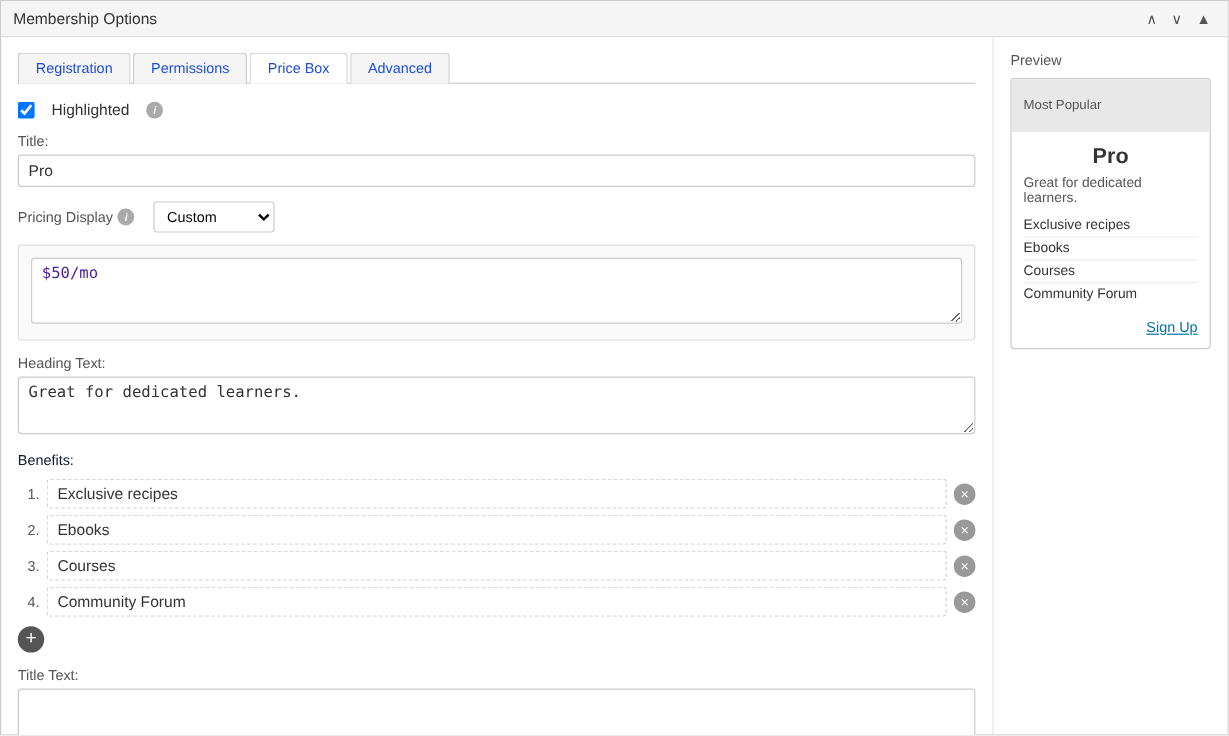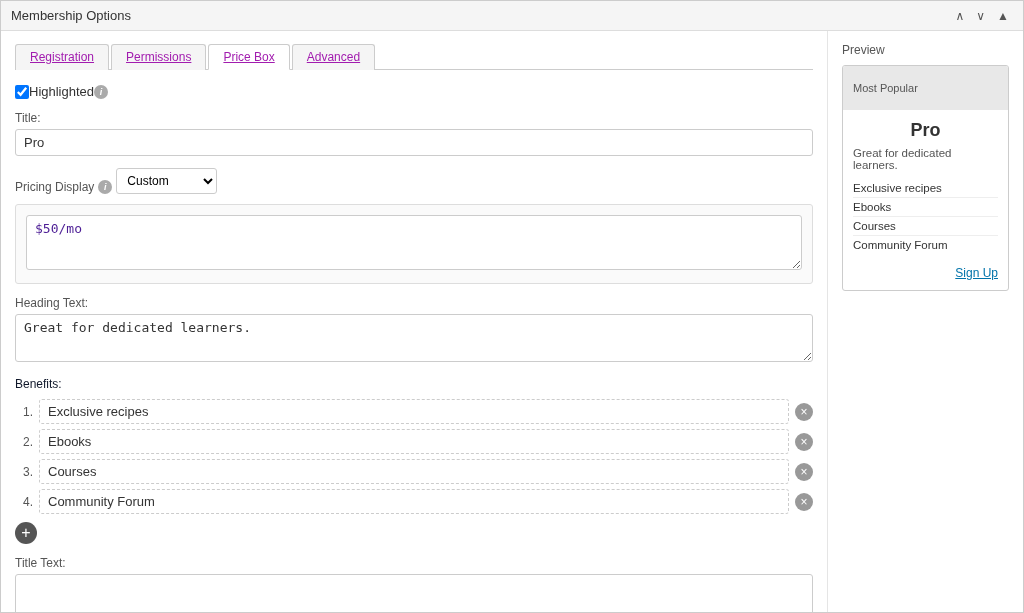--- a/index.html
+++ b/index.html
@@ -69,38 +69,37 @@
       margin-bottom: 14px;
       border-bottom: 1px solid #ccc;
       padding-bottom: 0;
     }
     .tab {
       padding: 5px 14px;
       border: 1px solid #ccc;
       background: #f5f5f5;
       cursor: pointer;
       font-size: 12px;
-      color: #a21caf;
+      color: #1d4ed8;
       border-bottom: none;
       border-radius: 3px 3px 0 0;
       position: relative;
       bottom: -1px;
-      text-decoration: underline;
     }
     .tab.active {
       background: #fff;
       border-bottom: 1px solid #fff;
       font-weight: 500;
       z-index: 1;
     }
     
     .highlighted-row {
       display: flex;
       align-items: center;
-      gap: 0;
+      gap: 14px;
       margin-bottom: 12px;
     }
     .highlighted-row input[type="checkbox"] {
       width: 14px;
       height: 14px;
       cursor: pointer;
     }
     .highlighted-label {
       font-size: 13px;
       color: #333;
@@ -139,22 +138,22 @@
       background: #fff;
       outline: none;
     }
     textarea.form-input {
       resize: vertical;
       min-height: 60px;
     }
     
     .pricing-display-row {
       display: flex;
-      align-items: flex-end;
-      gap: 4px;
+      align-items: center;
+      gap: 16px;
       margin-bottom: 10px;
     }
     .pricing-display-label {
       font-size: 12px;
       color: #555;
       display: flex;
       align-items: center;
       gap: 4px;
     }
     .pricing-select {

